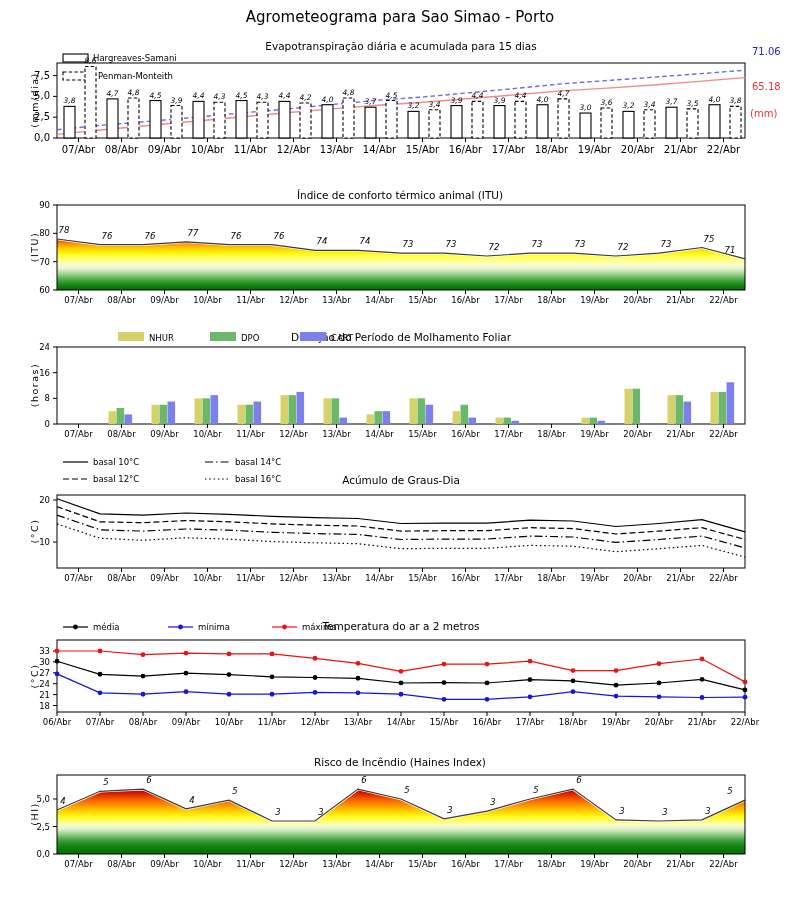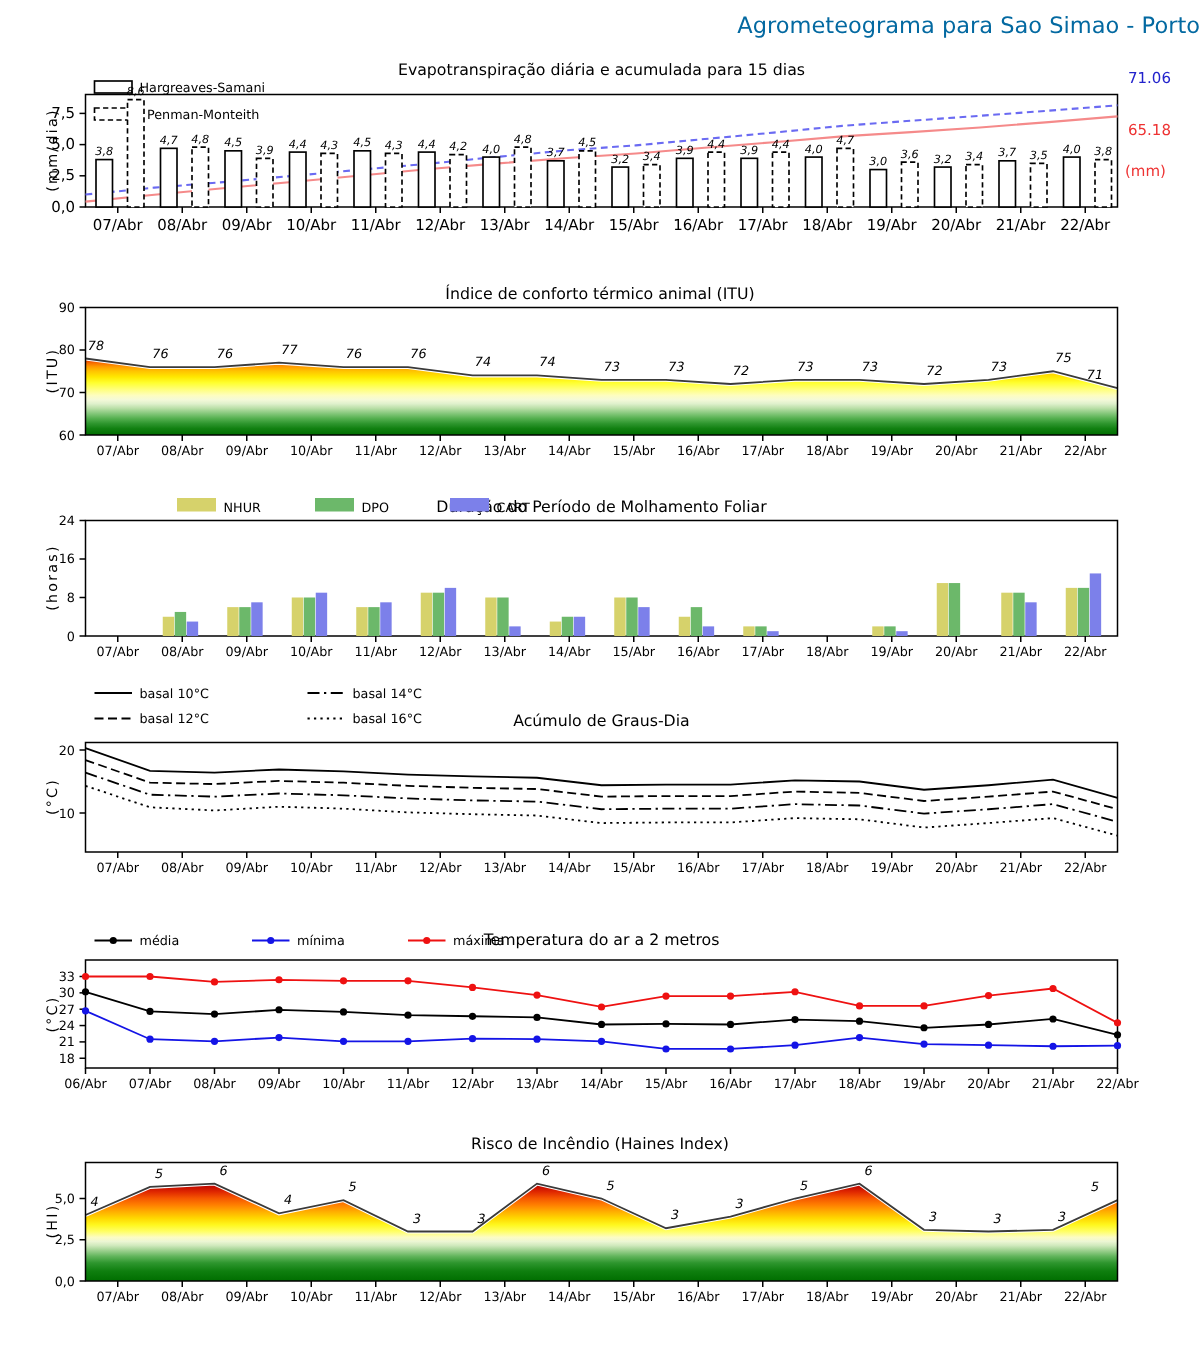--- a/index.html
+++ b/index.html
@@ -1,19 +1,19 @@
 <!DOCTYPE html>
 <html><head>
 <meta charset="utf-8">
 <style>
   html,body{margin:0;padding:0;background:#ffffff;}
   #app{position:relative;width:800px;height:900px;background:#fff;
        font-family:"DejaVu Sans","Liberation Sans",sans-serif;overflow:hidden;}
-  .main-title{position:absolute;top:8px;left:0;width:800px;text-align:right;
-              font-size:15px;color:#0369a1;}
+  .main-title{position:absolute;top:8px;left:0;width:800px;text-align:center;
+              font-size:15px;color:#000000;}
   #charts{position:absolute;top:0;left:0;}
 </style>
 </head>
 <body>
 
 <div id="app">
   <div class="main-title">Agrometeograma para Sao Simao - Porto</div>
   <svg id="charts" width="800" height="900">
       <g>
         <text x="401" y="50" font-size="10.5" text-anchor="middle" fill="#000">Evapotranspiração diária e acumulada para 15 dias</text>

